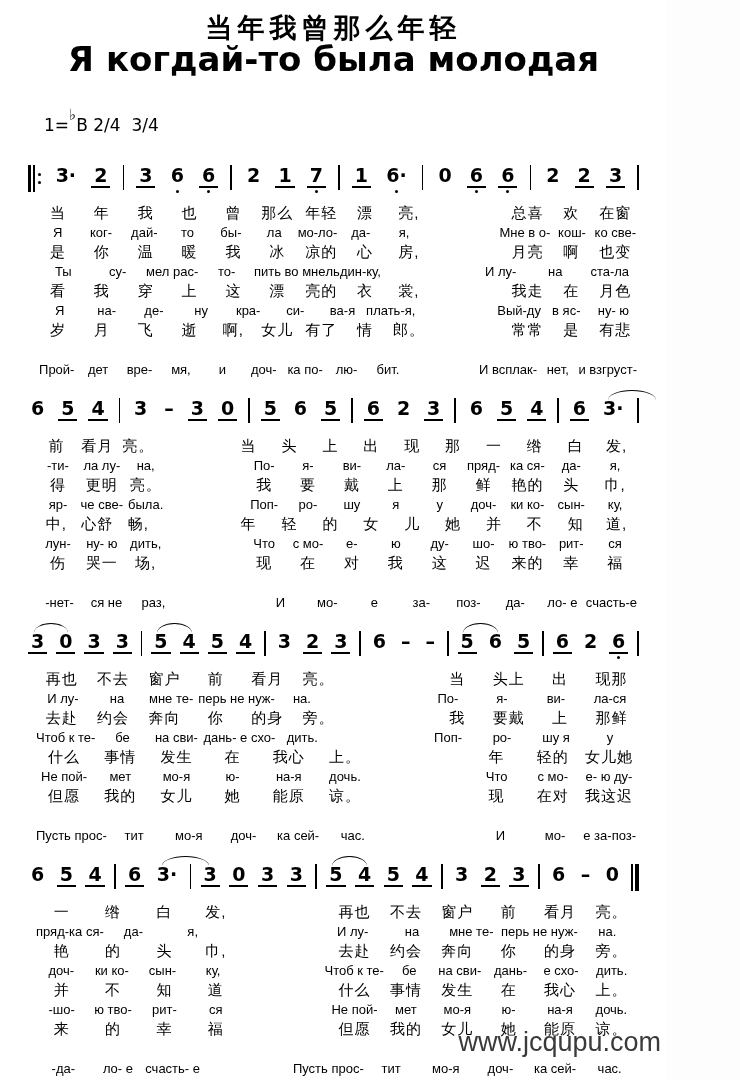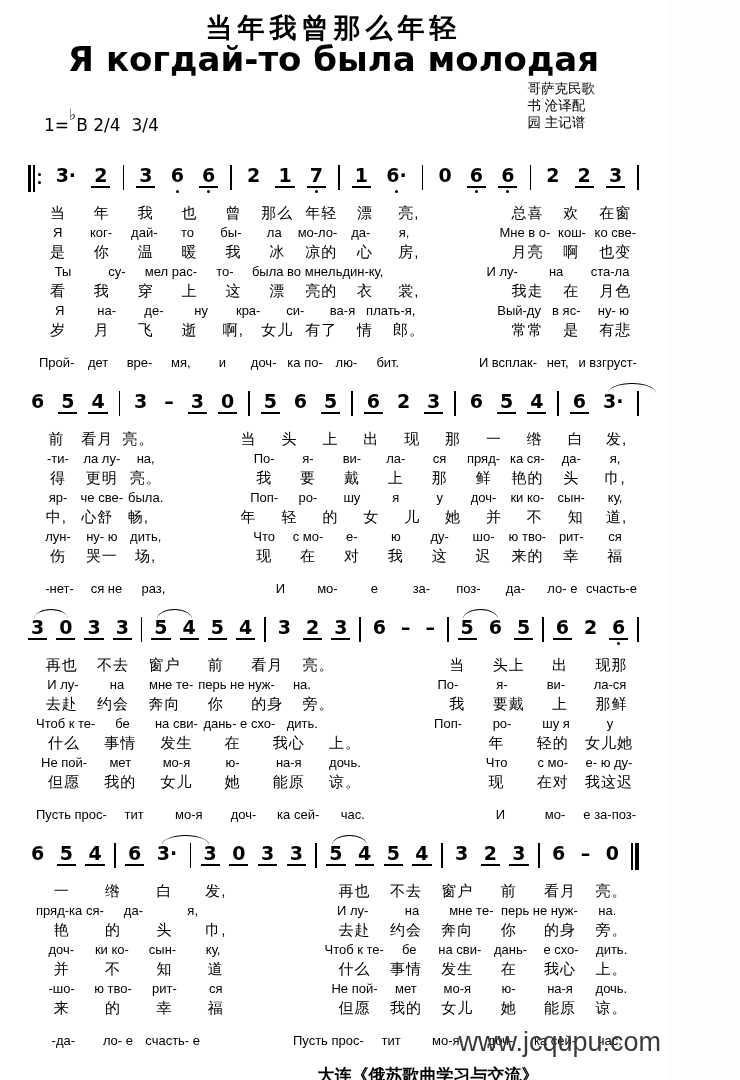--- a/index.html
+++ b/index.html
@@ -39,44 +39,39 @@
   .fb{display:inline-flex;align-items:flex-start;height:27px;}
   .fb .b1{width:1.5px;height:27px;background:#000;margin-right:2px;}
   .fb .b3{width:4px;height:27px;background:#000;}
 
   
   .lyric-row{display:flex;align-items:baseline;padding:0 30px 0 36px;}
   .lyric-row.zh{font-size:15px;line-height:20px;letter-spacing:1px;}
   .lyric-row.ru{font-size:13px;line-height:19px;}
   .lyric-row .lyr{flex:1 1 0;text-align:center;white-space:nowrap;}
   .lyric-row .gapcell{flex:1.7 1 0;}
-  .lyric-row.last{margin-top:13px;}
+  .lyric-row.last{margin-top:20px;justify-content:flex-end;}
 
   
   .footer{margin-top:14px;text-align:center;padding-left:228px;width:400px;}
   .footer .f1{font-family:"DejaVu Serif",serif;font-size:17px;font-weight:bold;line-height:23px;}
   .footer .f2{font-family:"DejaVu Sans Mono",monospace;font-size:16px;line-height:22px;}
   .watermark{position:absolute;right:6px;bottom:22px;color:#3a3a3a;font-size:27px;
              font-family:"Liberation Sans",sans-serif;}
 </style>
 </head>
 <body>
 
 <div class="page">
 
   <div class="title-zh">当年我曾那么年轻</div>
   <div class="title-ru">Я когдай-то была молодая</div>
 
   <div class="head-row">
     <div class="keysig"><span>1=</span><sup>♭</sup><span>B</span> <span>2/4  3/4</span></div>
-    <div class="credits">
-      <div>哥萨克民歌</div>
-      <div>书 沧译配</div>
-      <div>园 主记谱</div>
-    </div>
   </div>
 
   <div class="systems">
       <div class="system">
         <div class="notes-row">
           <span class="rb">
             <i class="b3"></i>
             <i class="b1"></i>
             <span class="rdots">
               <i></i>
@@ -187,21 +182,21 @@
           <span class="gapcell"></span>
           <span class="lyr">月亮</span>
           <span class="lyr">啊</span>
           <span class="lyr">也变</span>
         </div>
         <div class="lyric-row ru">
           <span class="lyr">Ты</span>
           <span class="lyr">су-</span>
           <span class="lyr">мел рас-</span>
           <span class="lyr">то-</span>
-          <span class="lyr">была во мне</span>
+          <span class="lyr">пить во мне</span>
           <span class="lyr">льдин-ку,</span>
           <span class="gapcell"></span>
           <span class="lyr">И лу-</span>
           <span class="lyr">на</span>
           <span class="lyr">ста-ла</span>
         </div>
         <div class="lyric-row zh">
           <span class="lyr">看</span>
           <span class="lyr">我</span>
           <span class="lyr">穿</span>

